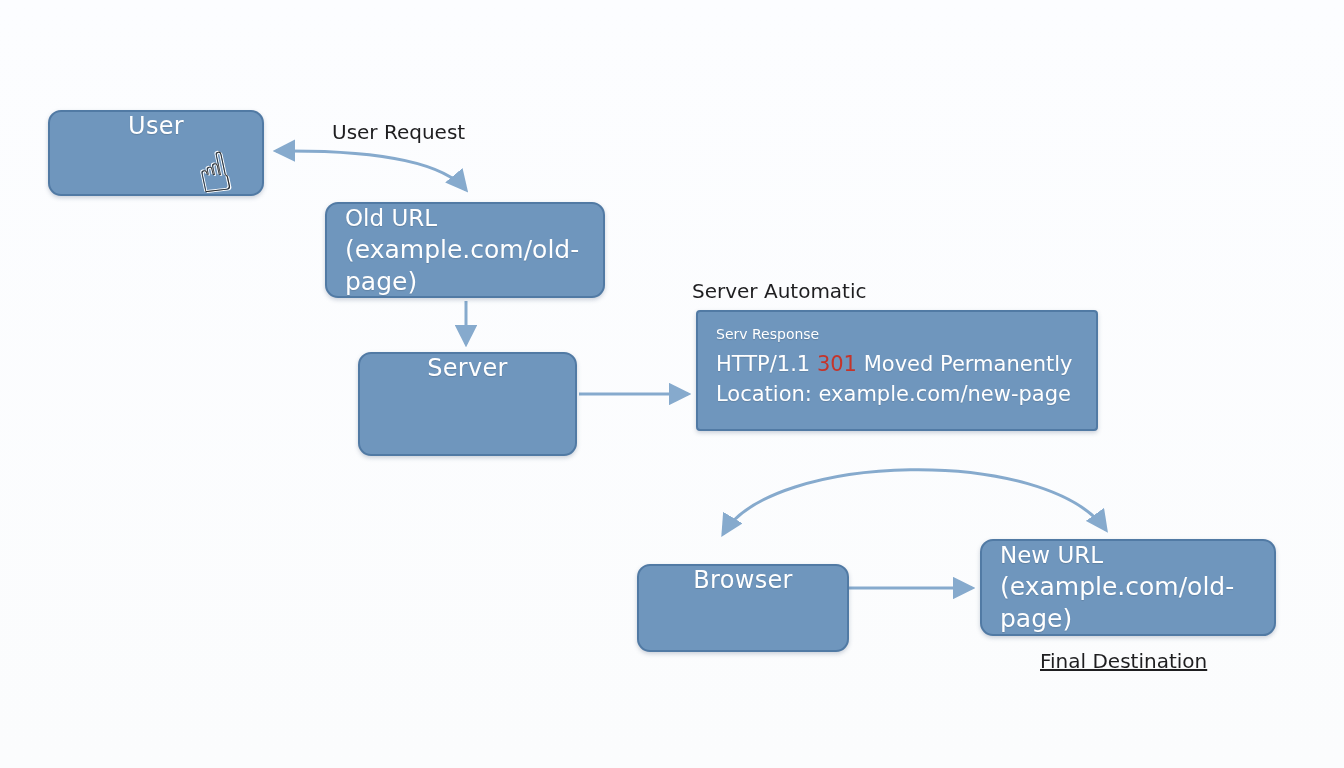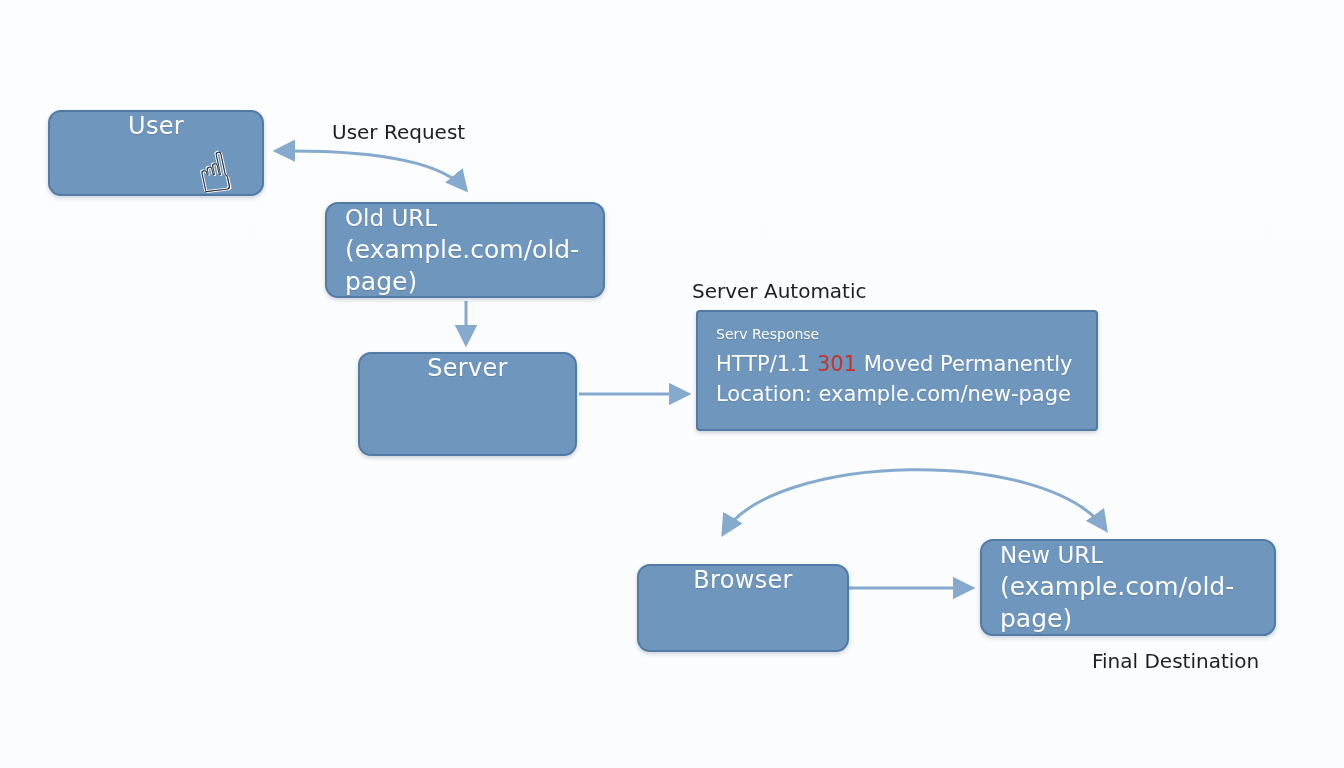--- a/index.html
+++ b/index.html
@@ -149,15 +149,15 @@
 
   <div class="node center" style="left:637px; top:544px; width:212px; height:88px;margin-top:20px;">
     <div class="node-label">Browser</div>
   </div>
 
   <div class="node leftpad" style="left:980px; top:539px; width:296px; height:97px;">
     <div class="node-title">New URL</div>
     <div class="node-subtitle">(example.com/old-page)</div>
   </div>
 
-  <div class="flow-label" style="left:1092px; top:649px;">Final Destination</div>
+  <div class="flow-label" style="left:1040px; top:649px;text-decoration:underline;">Final Destination</div>
 
 </div>
 
 </body></html>

